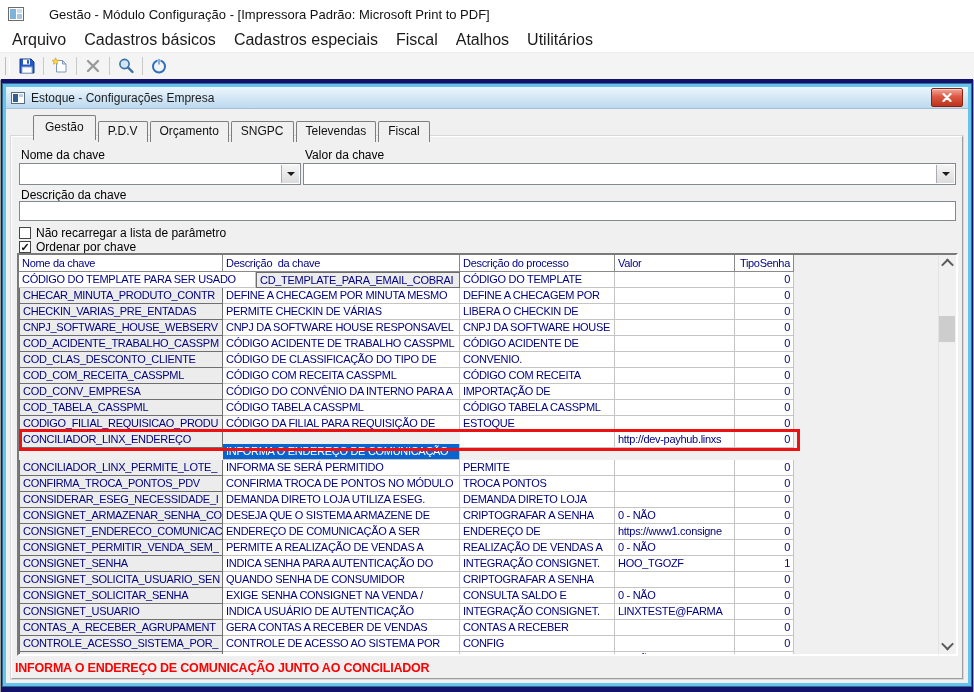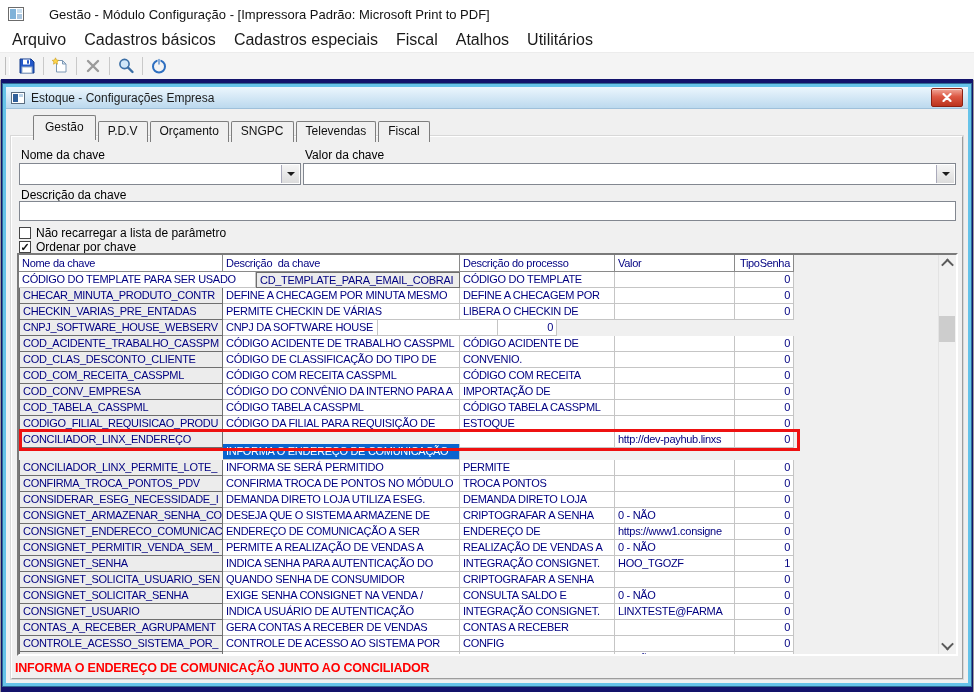--- a/index.html
+++ b/index.html
@@ -217,20 +217,21 @@
                   </div>
                   <div class="g-row">
                     <div class="g-cell c0">CHECKIN_VARIAS_PRE_ENTADAS</div>
                     <div class="g-cell c1">PERMITE CHECKIN DE VÁRIAS</div>
                     <div class="g-cell c2">LIBERA O CHECKIN DE</div>
                     <div class="g-cell c3"></div>
                     <div class="g-cell c4">0</div>
                   </div>
                   <div class="g-row">
                     <div class="g-cell c0">CNPJ_SOFTWARE_HOUSE_WEBSERV</div>
+                    <div class="g-cell c1">CNPJ DA SOFTWARE HOUSE RESPONSAVEL</div>
                     <div class="g-cell c2">CNPJ DA SOFTWARE HOUSE</div>
                     <div class="g-cell c3"></div>
                     <div class="g-cell c4">0</div>
                   </div>
                   <div class="g-row">
                     <div class="g-cell c0">COD_ACIDENTE_TRABALHO_CASSPM</div>
                     <div class="g-cell c1">CÓDIGO ACIDENTE DE TRABALHO CASSPML</div>
                     <div class="g-cell c2">CÓDIGO ACIDENTE DE</div>
                     <div class="g-cell c3"></div>
                     <div class="g-cell c4">0</div>

